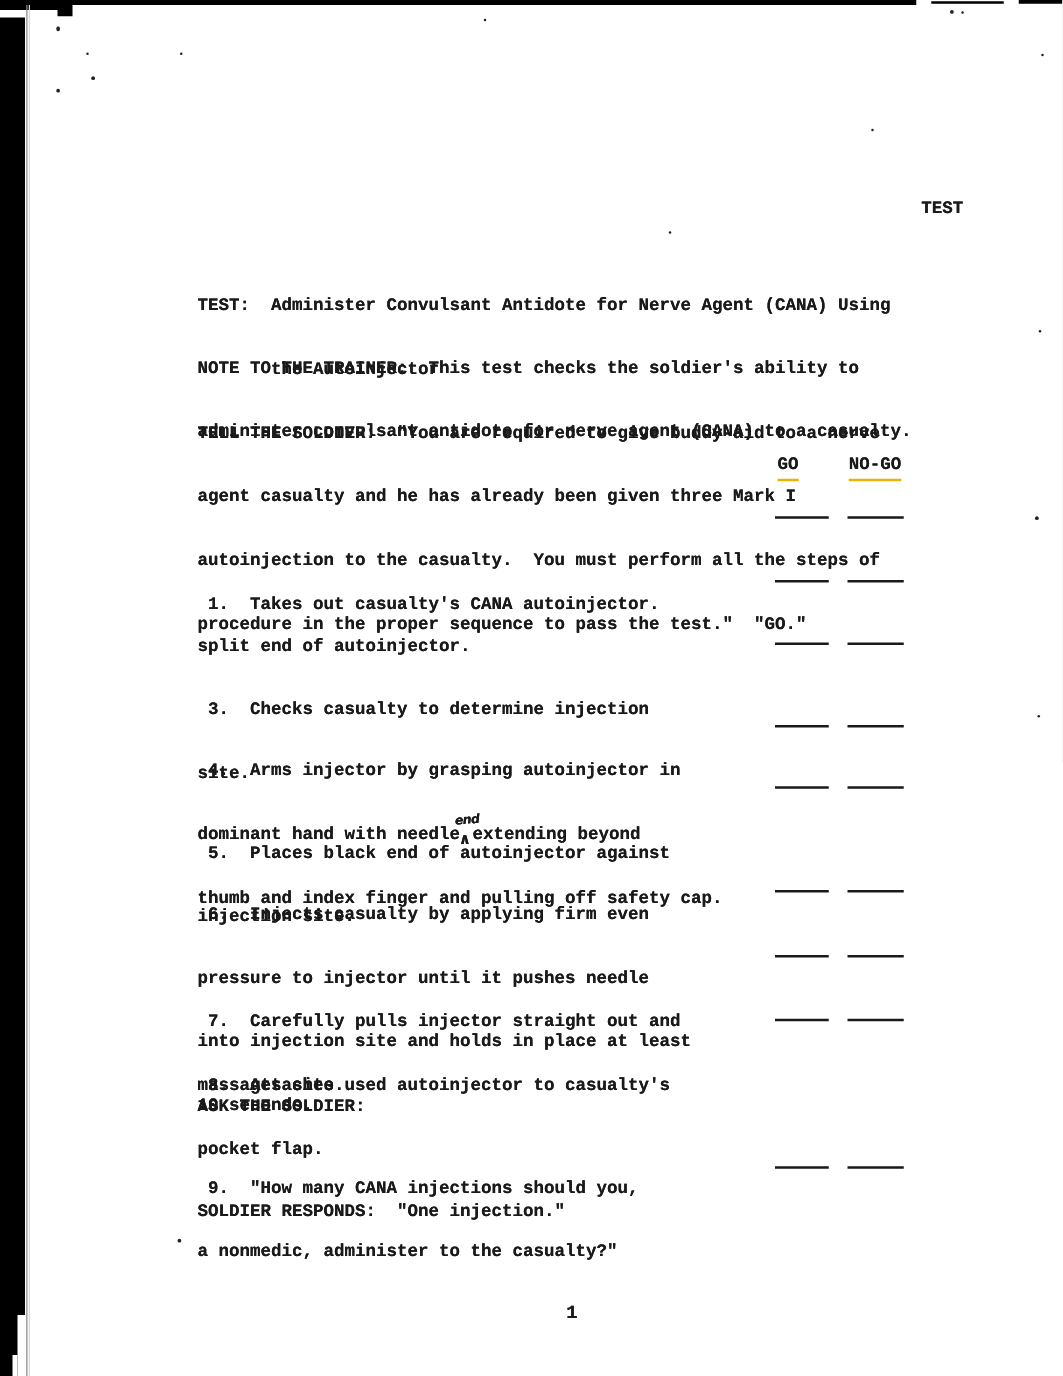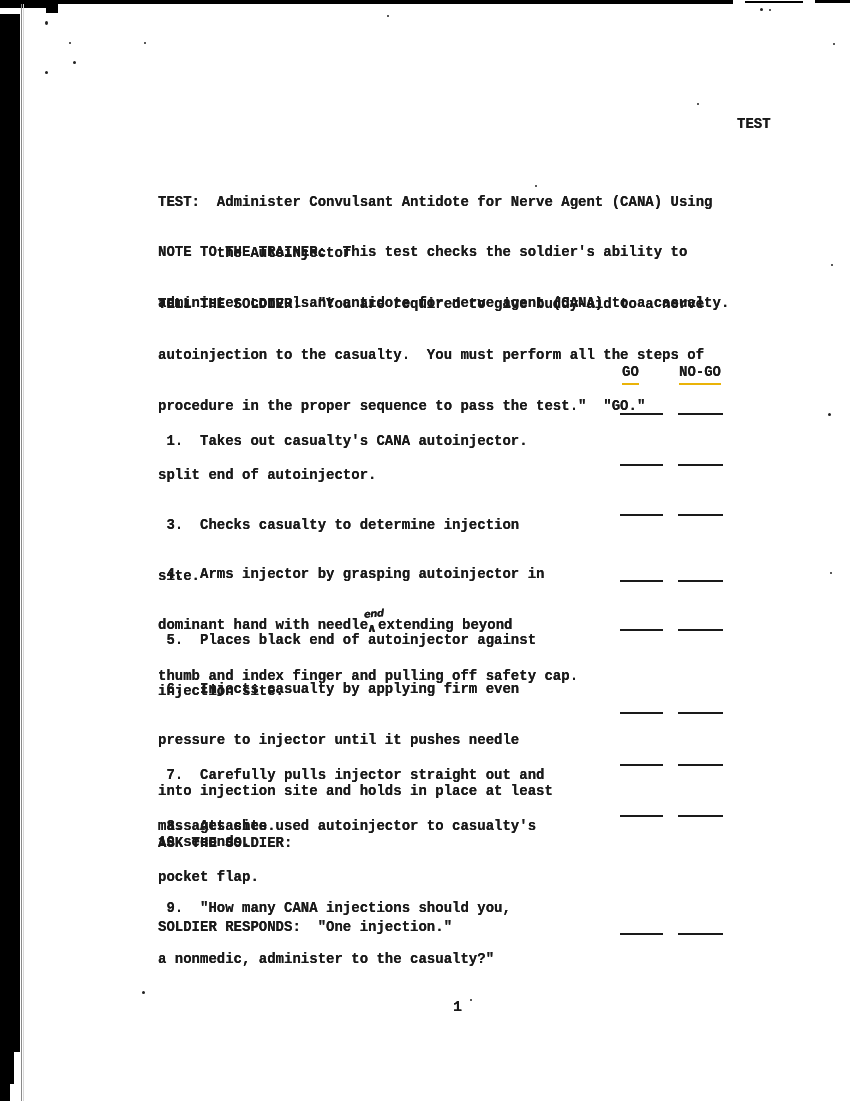--- a/index.html
+++ b/index.html
@@ -8,21 +8,21 @@
     width:850px;height:1101px;
     background:#ffffff;
     overflow:hidden;
     font-family:"Liberation Mono","DejaVu Sans Mono",monospace;
     font-weight:700;
     font-size:14px;
     line-height:17px;
     color:#1a1a1a;
     text-shadow:0 0 0.4px #1a1a1a;
   }
-  .tblock{position:absolute;white-space:pre;}
+  .tblock{position:absolute;white-space:pre;margin-top:43px;}
   .line{display:block;height:17px;white-space:pre;}
 
   
   .colhead{position:absolute;border-bottom:2px solid #eab308;padding-bottom:2px;white-space:pre;}
   #go-head{left:622px;top:364px;}
   #nogo-head{left:679px;top:364px;}
 
   
   .answer-pair{position:absolute;left:620px;height:2px;}
   .blank{display:inline-block;height:2px;background:#1a1a1a;vertical-align:top;}
@@ -119,20 +119,21 @@
     <span class="line">       the Autoinjector</span>
   </div>
 
   <div class="tblock" id="blk-note">
     <span class="line">NOTE TO THE TRAINER:  This test checks the soldier's ability to</span>
     <span class="line">administer convulsant antidote for nerve agent (CANA) to a casualty.</span>
   </div>
 
   <div class="tblock" id="blk-tell">
     <span class="line">TELL THE SOLDIER:  "You are required to give buddy-aid to a nerve</span>
+    <span class="line">agent casualty and he has already been given three Mark I</span>
     <span class="line">autoinjection to the casualty.  You must perform all the steps of</span>
     <span class="line">procedure in the proper sequence to pass the test."  "GO."</span>
   </div>
 
   <div class="colhead" id="go-head">GO</div>
   <div class="colhead" id="nogo-head">NO-GO</div>
 
   <div class="tblock" id="blk-item1">
     <span class="line"> 1.  Takes out casualty's CANA autoinjector.</span>
   </div>

